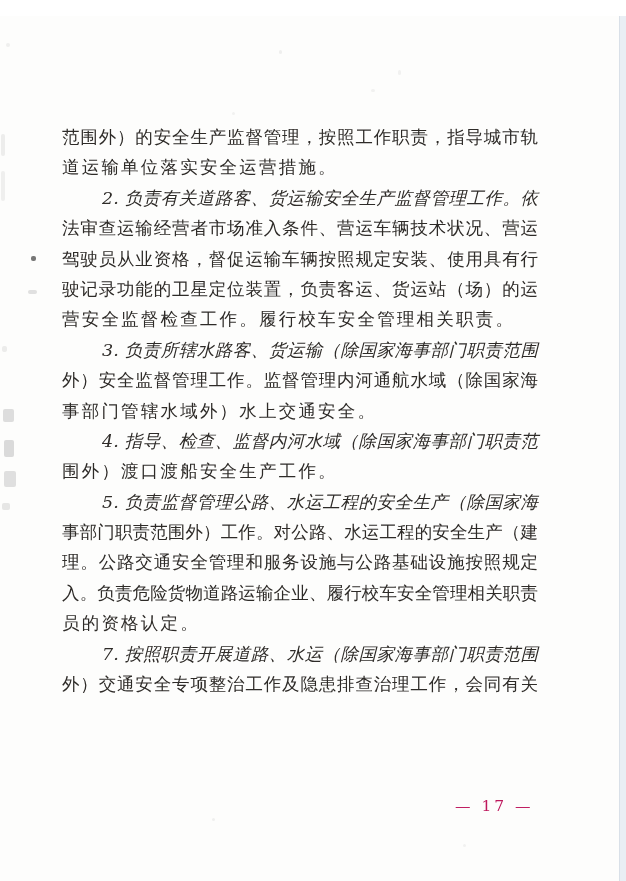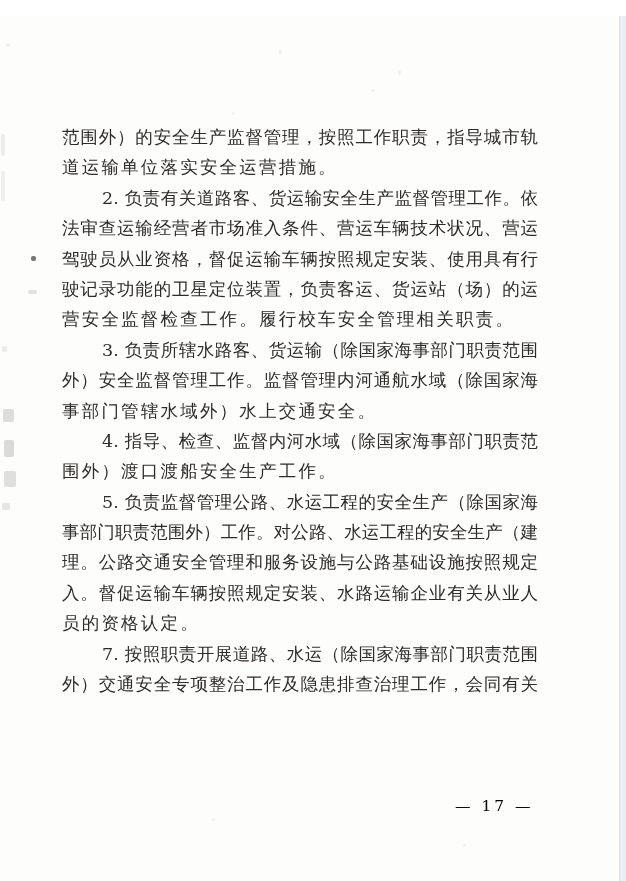--- a/index.html
+++ b/index.html
@@ -43,31 +43,32 @@
     letter-spacing: 1px;
   }
   .line.justify {
     white-space: normal;
     text-align: justify;
     text-align-last: justify;
     letter-spacing: 0;
   }
   .line.indent {
     padding-left: 40px;
+    font-style: italic;
   }
   .line.nojustify {
     letter-spacing: 2.2px;
   }
   .pagenum {
     position: absolute;
     left: 455px;
     top: 781px;
     font-size: 15.5px;
     letter-spacing: 3px;
-    color: #000000;
+    color: #be185d;
     font-family: "DejaVu Serif", "Liberation Serif", serif;
   }
   
   .speck {
     position: absolute;
     background: #8b8b8b;
     border-radius: 2px;
   }
 </style>
 </head>
@@ -84,21 +85,21 @@
       <div class="line justify">驶记录功能的卫星定位装置，负责客运、货运站（场）的运</div>
       <div class="line nojustify">营安全监督检查工作。履行校车安全管理相关职责。</div>
       <div class="line justify indent">3. 负责所辖水路客、货运输（除国家海事部门职责范围</div>
       <div class="line justify">外）安全监督管理工作。监督管理内河通航水域（除国家海</div>
       <div class="line nojustify">事部门管辖水域外）水上交通安全。</div>
       <div class="line justify indent">4. 指导、检查、监督内河水域（除国家海事部门职责范</div>
       <div class="line nojustify">围外）渡口渡船安全生产工作。</div>
       <div class="line justify indent">5. 负责监督管理公路、水运工程的安全生产（除国家海</div>
       <div class="line justify">事部门职责范围外）工作。对公路、水运工程的安全生产（建</div>
       <div class="line justify">理。公路交通安全管理和服务设施与公路基础设施按照规定</div>
-      <div class="line justify">入。督促运输车辆按照规定安装、水路运输企业有关从业人</div>
+      <div class="line justify">入。负责危险货物道路运输企业、履行校车安全管理相关职责</div>
       <div class="line nojustify">员的资格认定。</div>
       <div class="line justify indent">7. 按照职责开展道路、水运（除国家海事部门职责范围</div>
       <div class="line justify">外）交通安全专项整治工作及隐患排查治理工作，会同有关</div>
     </div>
 
   <div class="pagenum">— 17 —</div>
 
   <div class="scan-edge"></div>
 
   <div class="speck" style="left:3px;  top:393px; width:11px; height:13px; opacity:.28;"></div>

